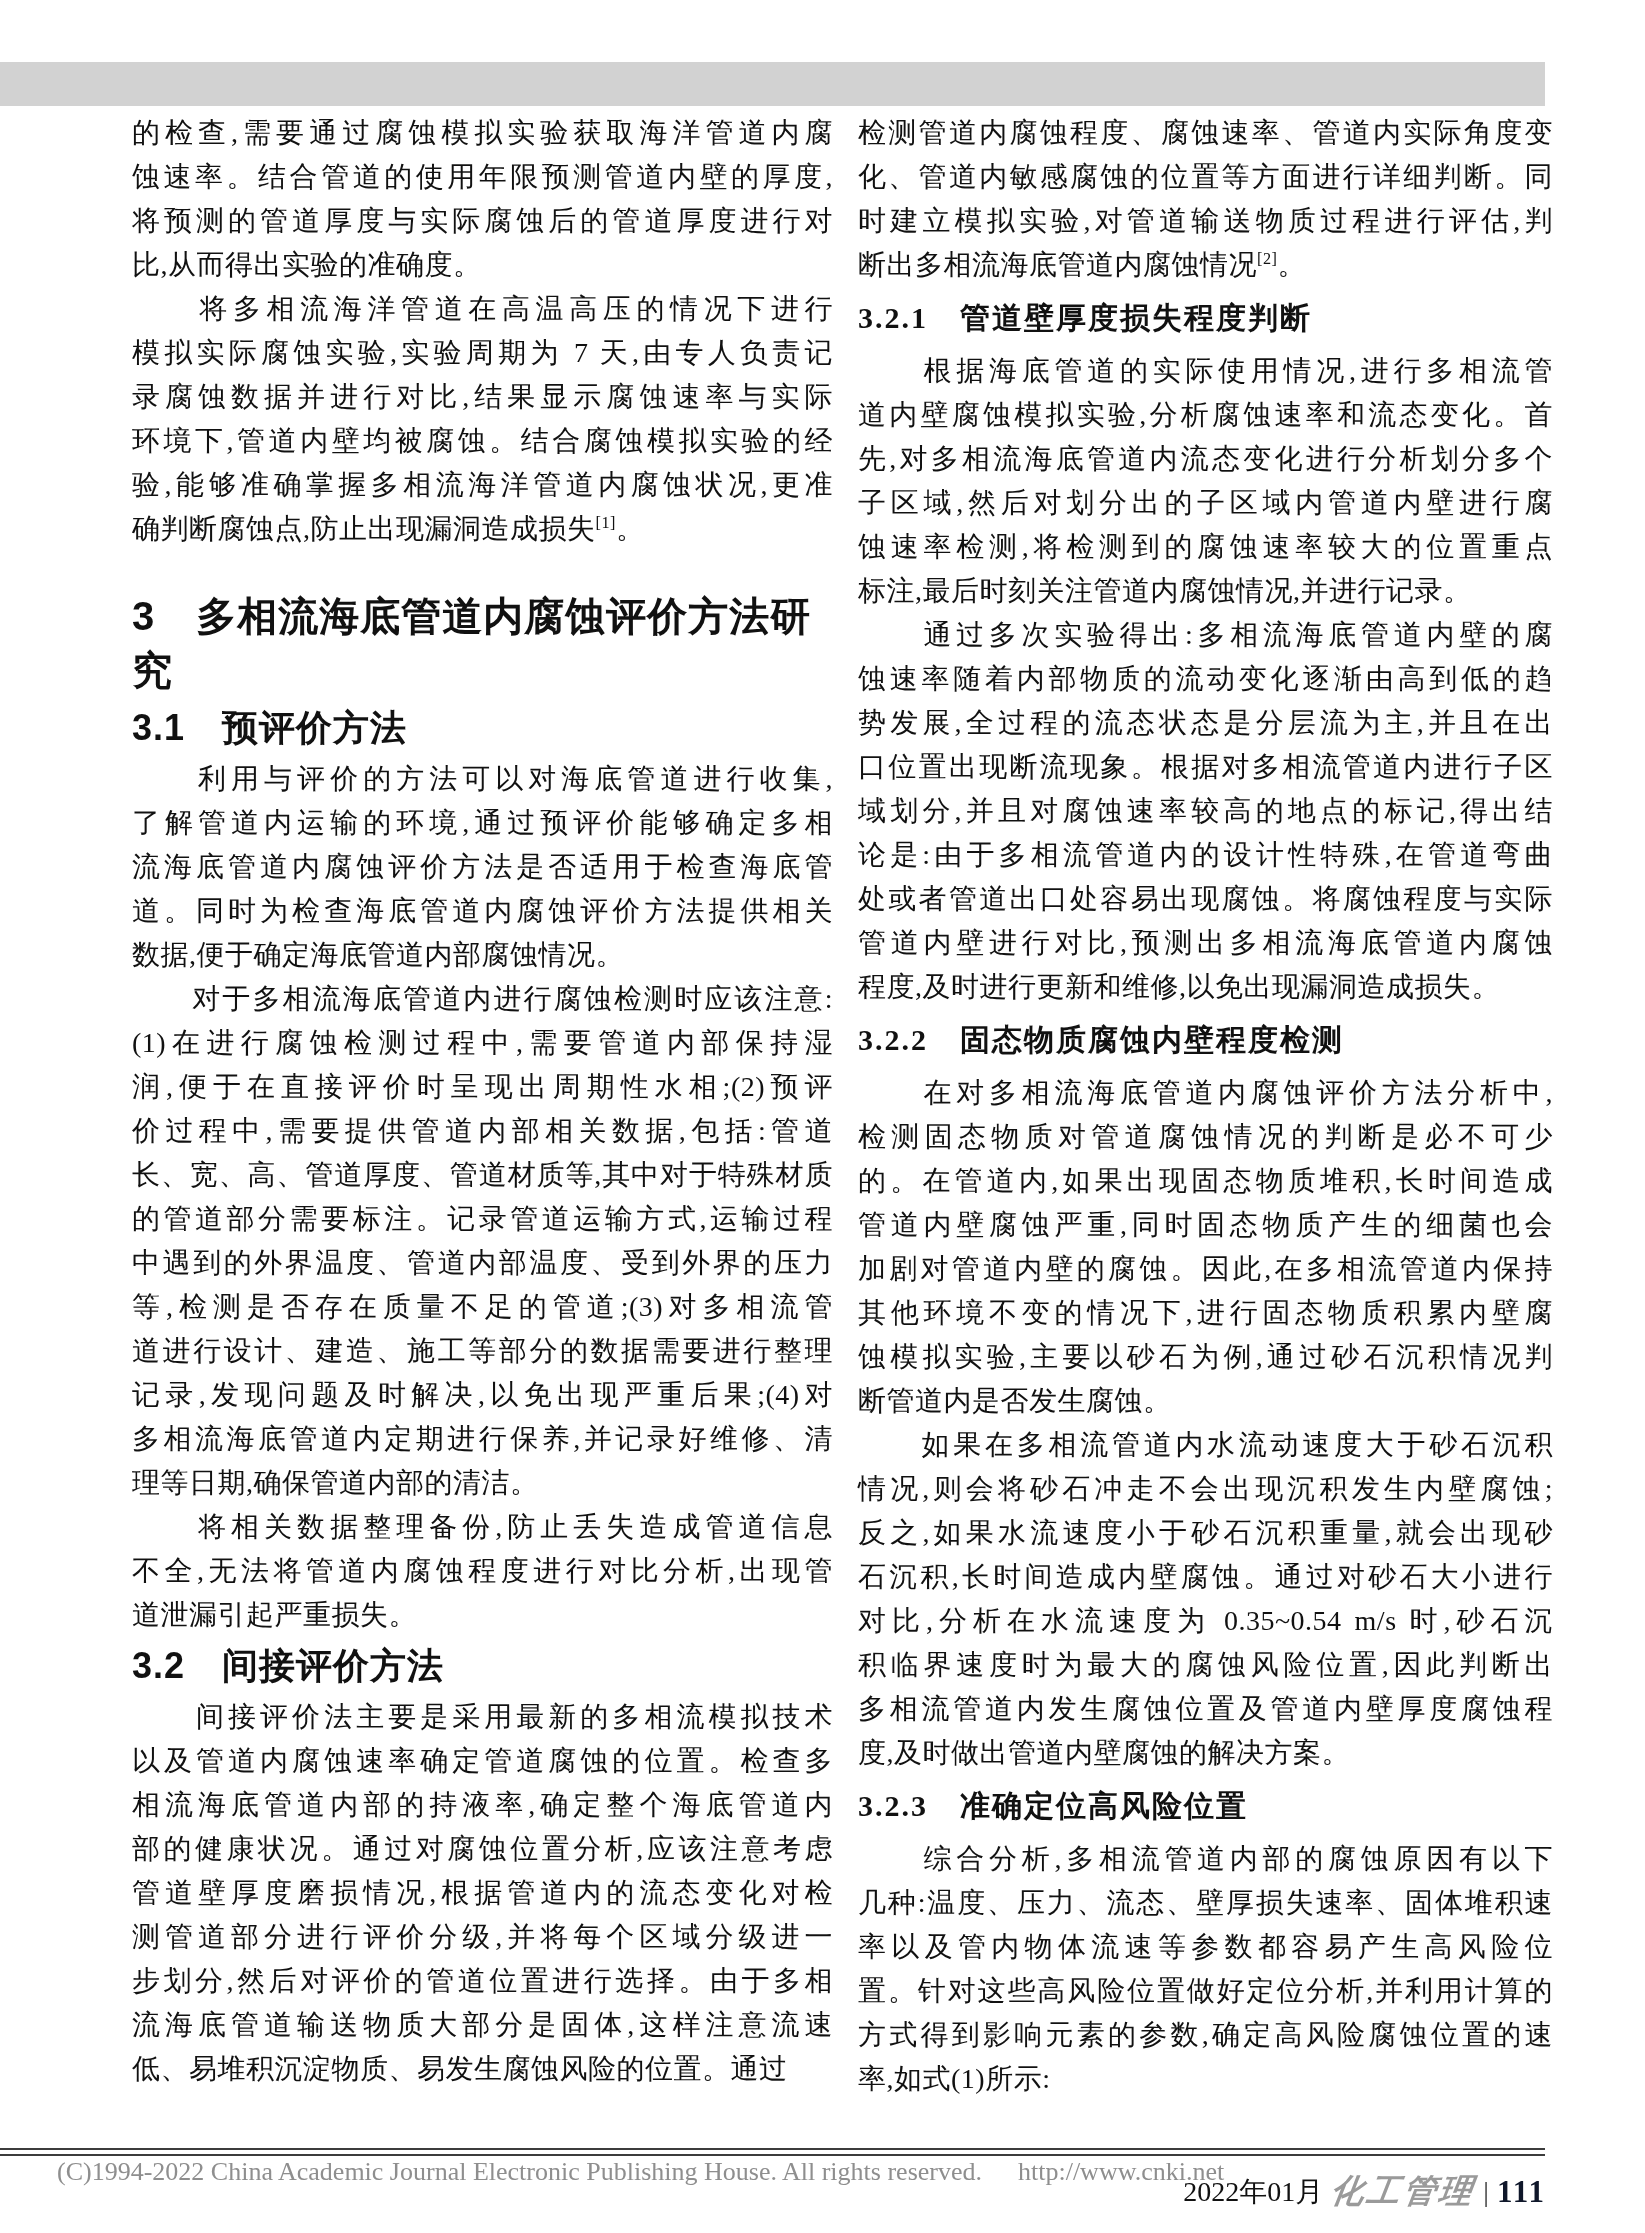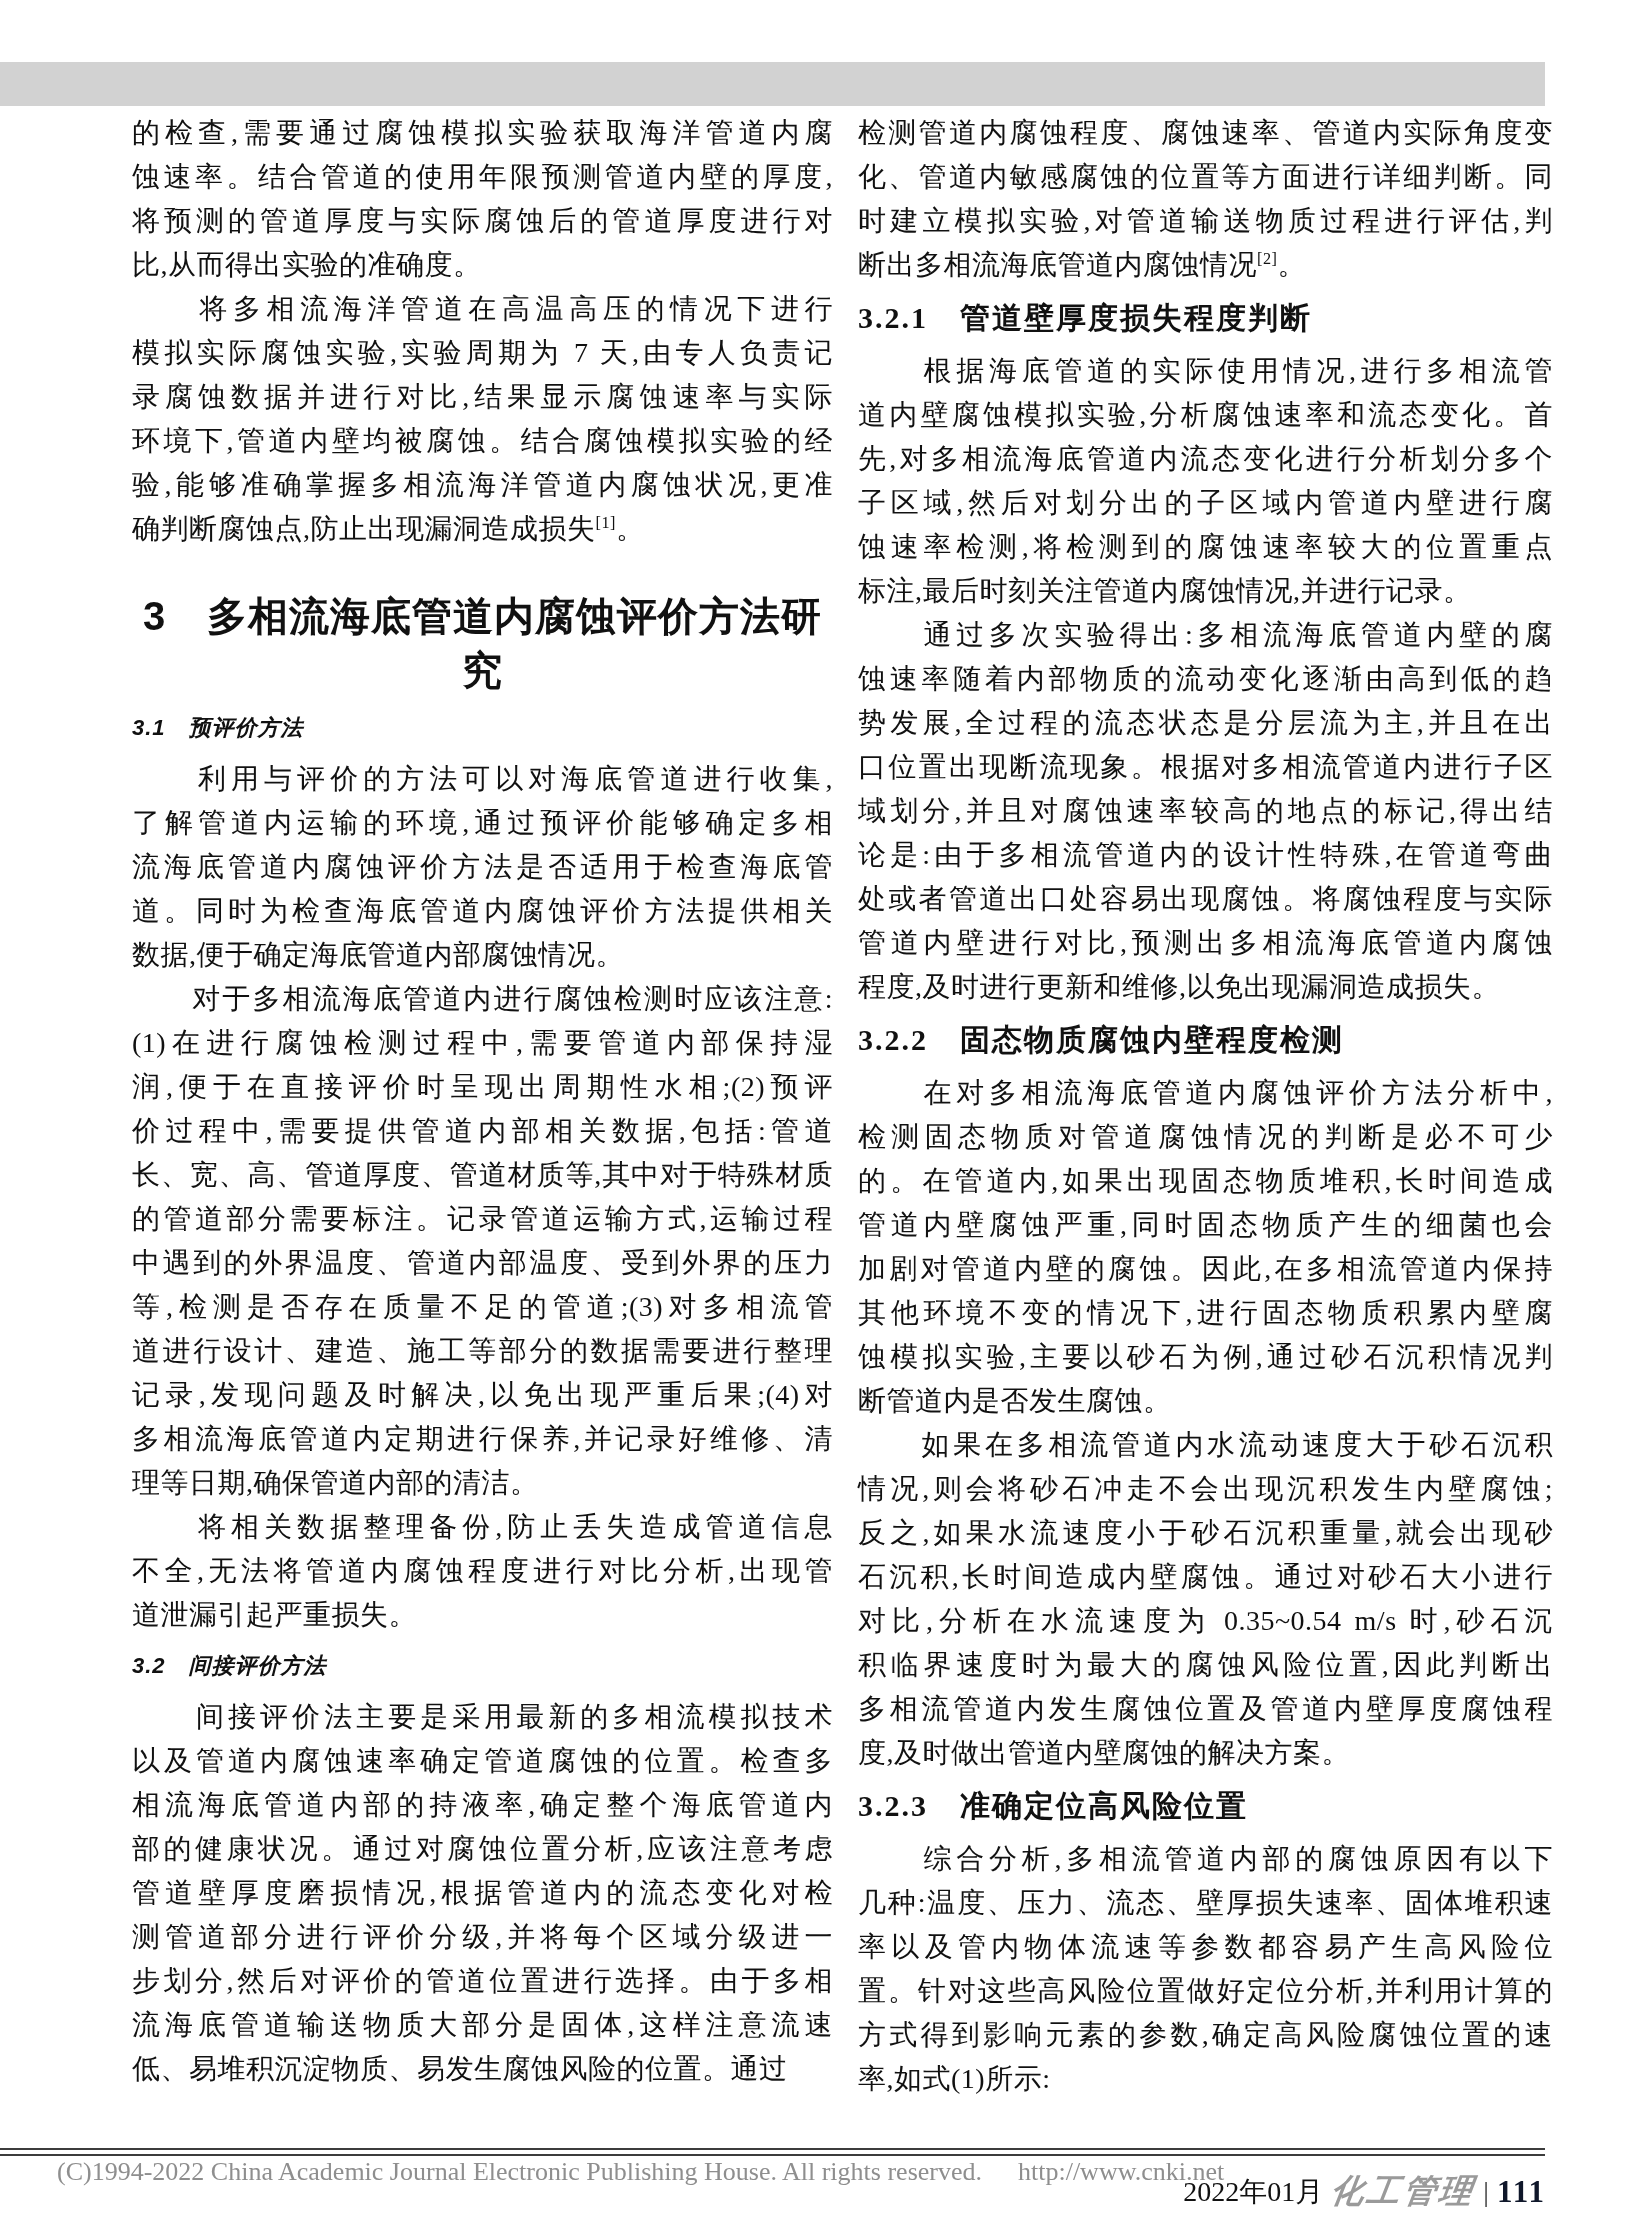--- a/index.html
+++ b/index.html
@@ -8,23 +8,23 @@
   .band{position:absolute;left:0;top:62px;width:1545px;height:44px;background:#d2d2d2;}
   .col{position:absolute;top:111px;}
   .col-left{left:132px;width:701px;}
   .col-right{left:858px;width:695px;}
   .para{margin:0;}
   .bodyline{font-size:28px;line-height:44px;height:44px;text-align:justify;text-align-last:justify;
             letter-spacing:0.5px;}
   .bodyline.lastline{text-align-last:left;}
   .bodyline sup{font-size:0.58em;vertical-align:super;line-height:0;}
   .h1{font-family:"Liberation Sans","DejaVu Sans",sans-serif;font-weight:bold;font-size:40px;
-      line-height:54px;margin:38px 0 8px 0;letter-spacing:1px;text-align:center;}
-  .h2{font-family:"Liberation Sans","DejaVu Sans",sans-serif;font-weight:bold;font-size:22px;
-      line-height:46px;margin:6px 0 6px 0;letter-spacing:1px;font-style:italic;}
+      line-height:54px;margin:38px 0 8px 0;letter-spacing:1px;}
+  .h2{font-family:"Liberation Sans","DejaVu Sans",sans-serif;font-weight:bold;font-size:36px;
+      line-height:46px;margin:6px 0 6px 0;letter-spacing:1px;}
   .h3{font-family:"Liberation Serif","DejaVu Serif",serif;font-weight:bold;font-size:30px;
       line-height:46px;margin:8px 0 8px 0;letter-spacing:2px;}
   .rules{position:absolute;left:0;top:2148px;width:1545px;height:8px;box-sizing:border-box;
          border-top:2px solid #3c3c3c;border-bottom:2px solid #3c3c3c;}
   .copyright{position:absolute;left:57px;top:2157px;font-size:26px;color:#8e8e8e;white-space:nowrap;}
   .copyright .url{margin-left:36px;font-family:Liberation Serif, serif;}
   .footer-right{position:absolute;right:100px;top:2169px;display:flex;align-items:center;gap:8px;white-space:nowrap;}
   .issue-date{font-size:28px;color:#111111;}
   .journal-logo{font-size:33px;font-weight:bold;font-style:italic;color:#9a9a9a;
                 display:inline-block;transform:skewX(-8deg);letter-spacing:3px;}

